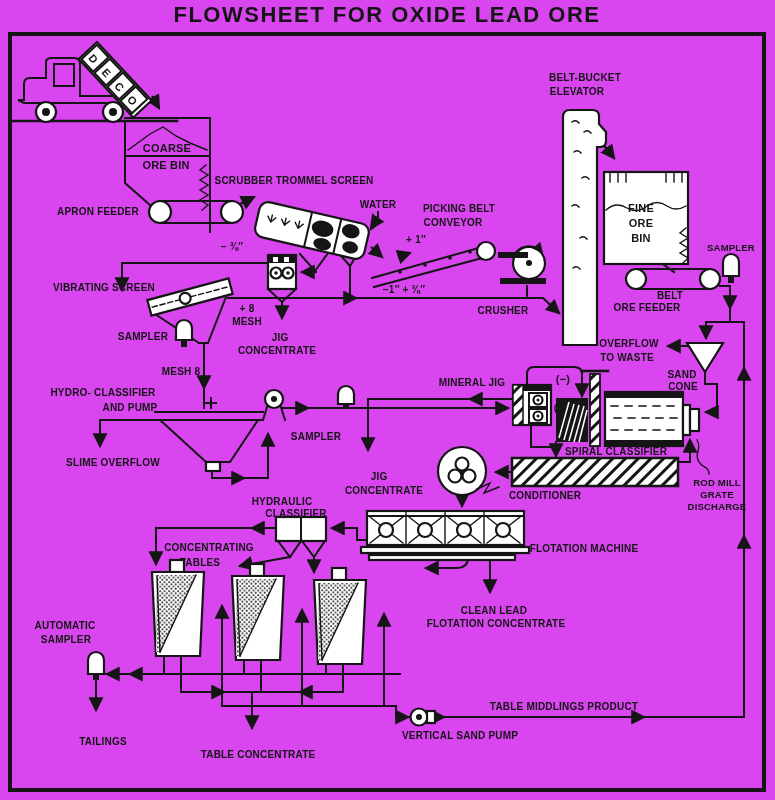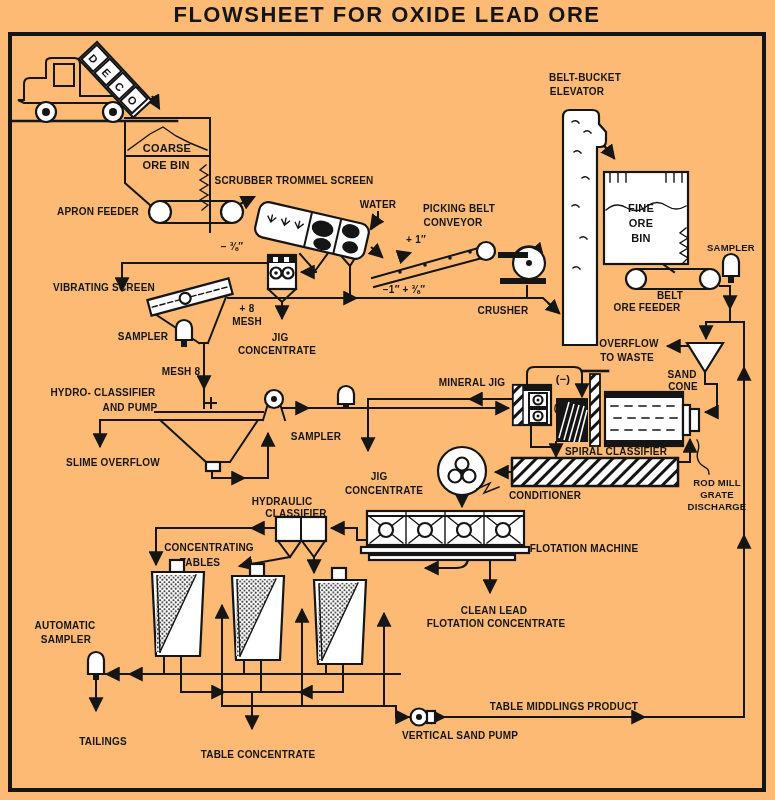--- a/index.html
+++ b/index.html
@@ -1,16 +1,16 @@
 <!DOCTYPE html>
 <html><head>
 <meta charset="utf-8">
 <style>
   html,body{margin:0;padding:0;background:#ffffff;}
-  #stage{position:relative;width:775px;height:800px;background:#fdba74;overflow:hidden;}
+  #stage{position:relative;width:775px;height:800px;background:#d946ef;overflow:hidden;}
   svg{display:block;}
   .ln{fill:none;stroke:#151515;stroke-width:2;stroke-linecap:square;stroke-linejoin:miter;}
   .ln3{stroke-width:2.6;}
   .thin{stroke-width:1.4;}
   .dev{fill:#ffffff;stroke:#151515;stroke-width:2.2;}
   .blk{fill:#151515;stroke:none;}
   .wht{fill:#ffffff;stroke:none;}
   .t{font-family:"Liberation Sans",sans-serif;font-weight:700;font-size:10px;
      fill:#151515;text-anchor:middle;letter-spacing:.2px;}
   .t9{font-size:9.5px;}

